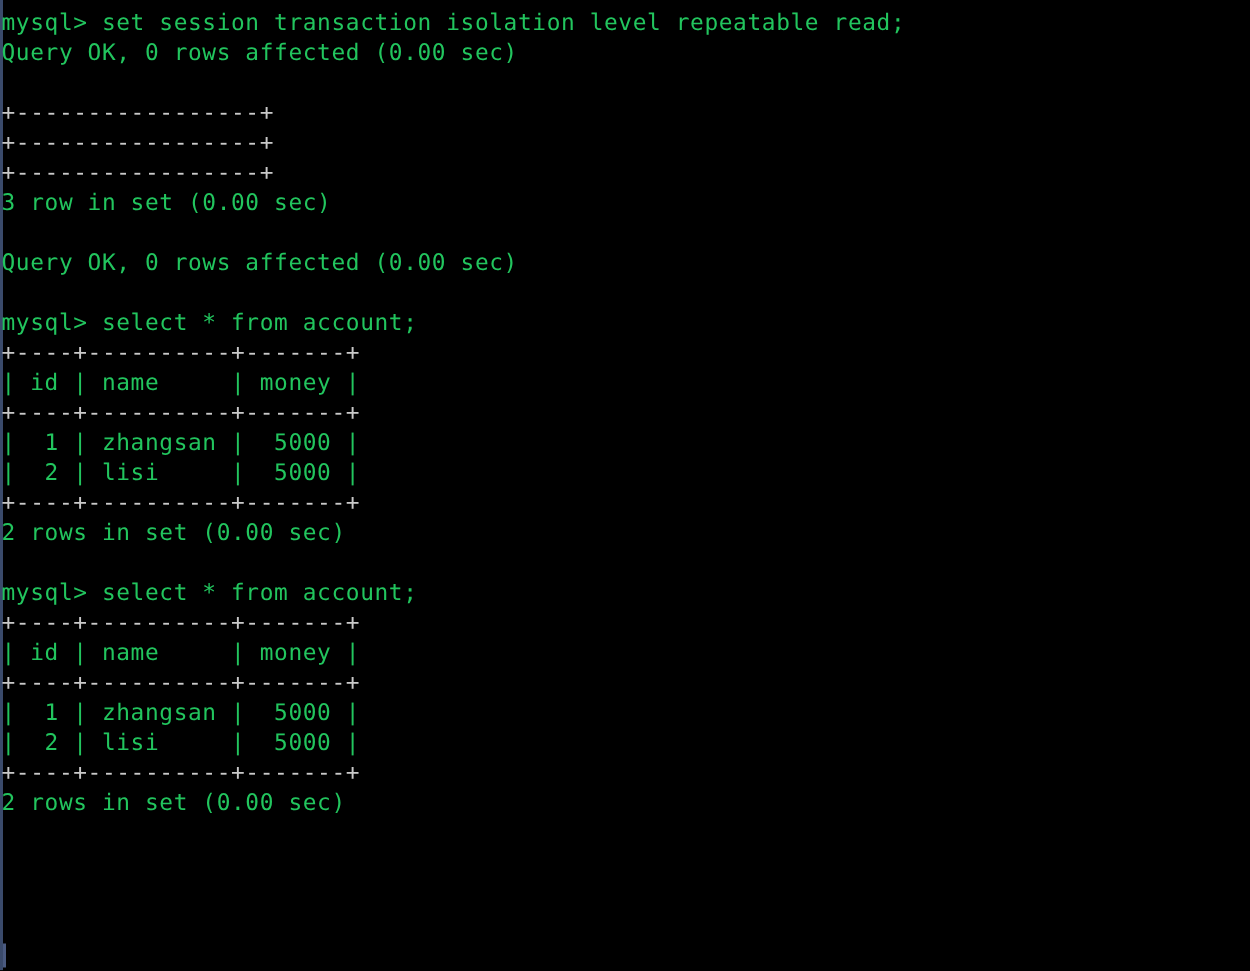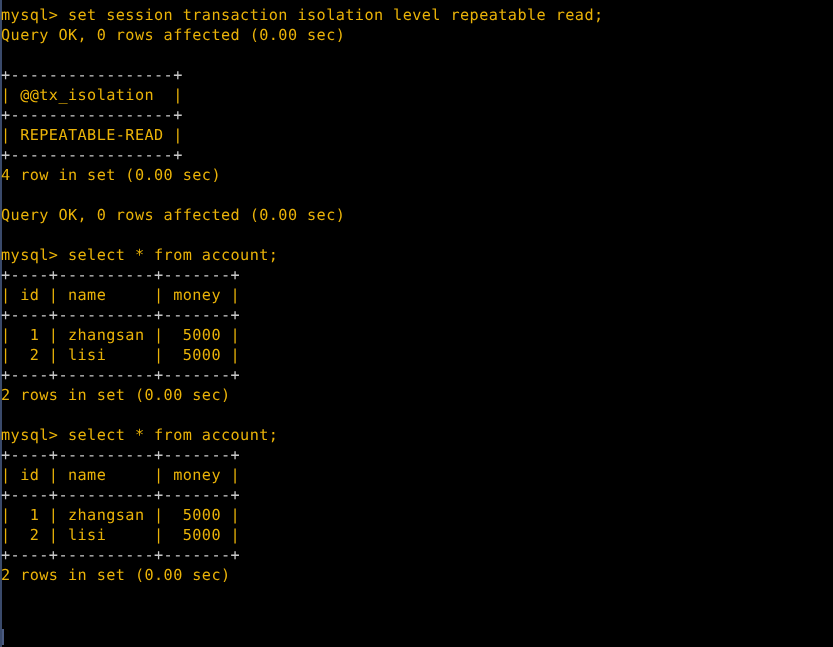--- a/index.html
+++ b/index.html
@@ -31,21 +31,21 @@
     width: 833px;
     height: 647px;
     padding: 5px 0 0 0;
     box-sizing: border-box;
   }
   .term-line {
     font-family: "DejaVu Sans Mono", "Liberation Mono", monospace;
     font-size: 15.2px;
     line-height: 20px;
     height: 20px;
-    color: #eab308;
+    color: #22c55e;
     white-space: pre;
     letter-spacing: 0.42px;
     text-rendering: geometricPrecision;
     -webkit-font-smoothing: none;
     margin: 0;
     padding: 0 0 0 1px;
   }
   .term-line.blank {
     color: transparent;
   }
@@ -65,25 +65,23 @@
 </head>
 <body>
 
 <div id="terminal-window">
   <div id="left-border"></div>
   <div id="terminal-screen">
       <div class="term-line">mysql&gt; set session transaction isolation level repeatable read;</div>
       <div class="term-line">Query OK, 0 rows affected (0.00 sec)</div>
       <div class="term-line blank">&nbsp;</div>
       <div class="term-line rule">+-----------------+</div>
-      <div class="term-line">| @@tx_isolation  |</div>
       <div class="term-line rule">+-----------------+</div>
-      <div class="term-line">| REPEATABLE-READ |</div>
       <div class="term-line rule">+-----------------+</div>
-      <div class="term-line">4 row in set (0.00 sec)</div>
+      <div class="term-line">3 row in set (0.00 sec)</div>
       <div class="term-line blank">&nbsp;</div>
       <div class="term-line">Query OK, 0 rows affected (0.00 sec)</div>
       <div class="term-line blank">&nbsp;</div>
       <div class="term-line">mysql&gt; select * from account;</div>
       <div class="term-line rule">+----+----------+-------+</div>
       <div class="term-line">| id | name     | money |</div>
       <div class="term-line rule">+----+----------+-------+</div>
       <div class="term-line">|  1 | zhangsan |  5000 |</div>
       <div class="term-line">|  2 | lisi     |  5000 |</div>
       <div class="term-line rule">+----+----------+-------+</div>

